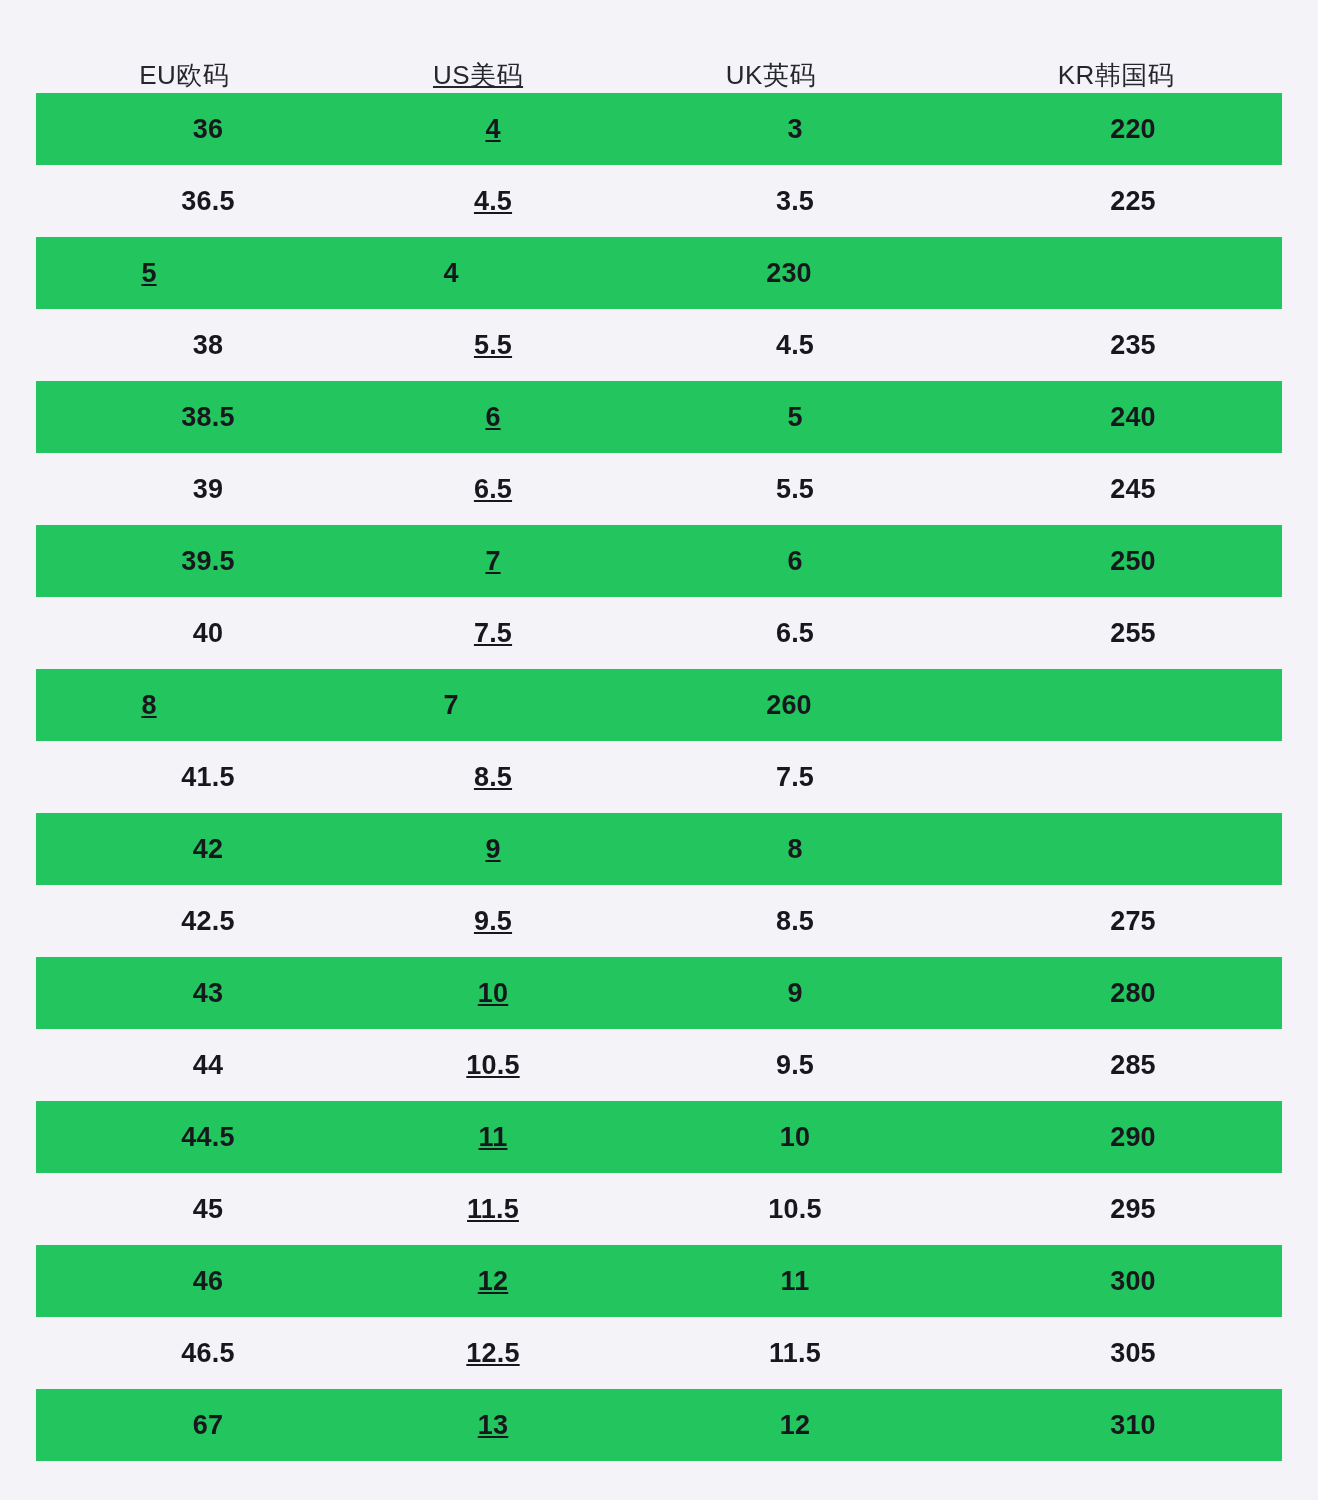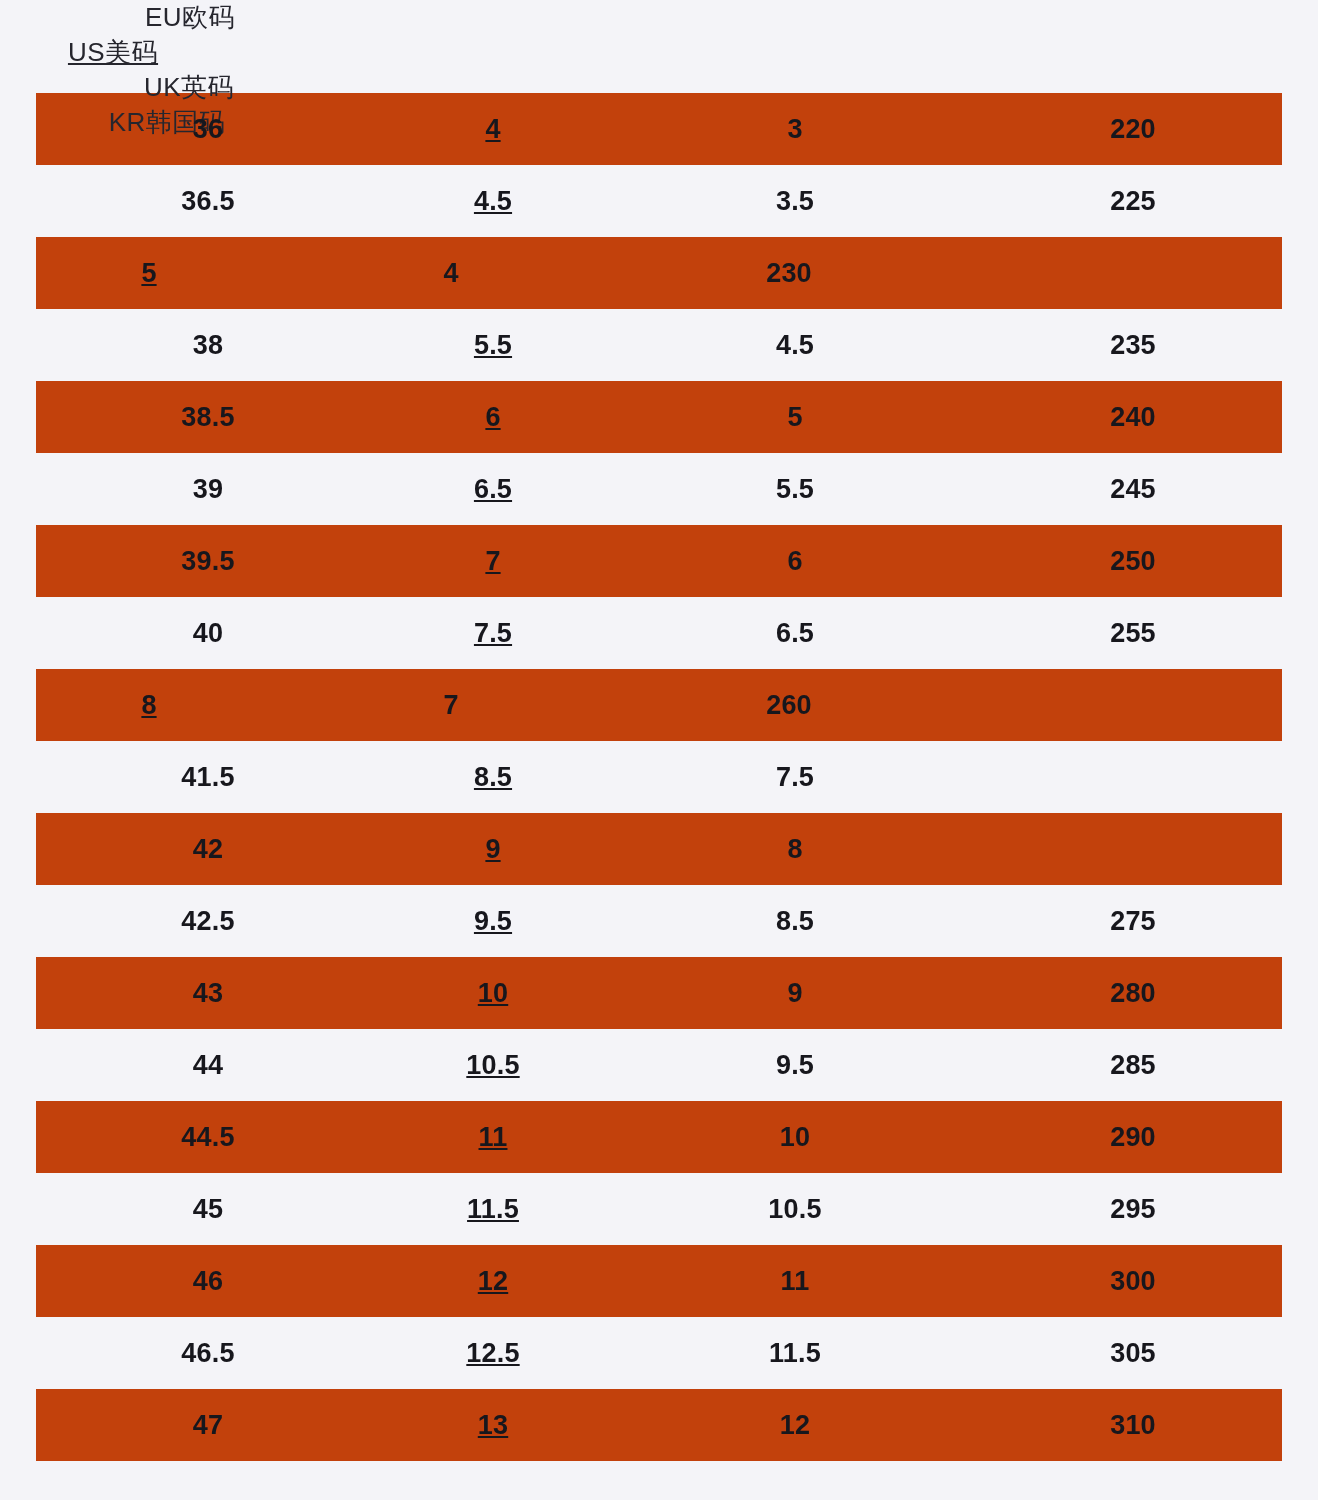--- a/index.html
+++ b/index.html
@@ -19,26 +19,25 @@
     position: relative;
     width: 1318px;
     height: 1500px;
     box-sizing: border-box;
     background: #f4f4f8;
   }
 
   
   .table-header {
     display: flex;
-    align-items: flex-start;
+    align-items: flex-end;
     height: 93px;
     width: 1278px;
     box-sizing: border-box;
     background: transparent;
-    flex-direction: column;
   }
   .header-cell {
     text-align: center;
     font-size: 26px;
     font-weight: 400;
     color: #26262e;
     letter-spacing: 0.5px;
     white-space: nowrap;
   }
 
@@ -49,21 +48,21 @@
   .table-row {
     display: flex;
     align-items: center;
     height: 72px;
     width: 1246px;
     margin: 0 auto;
     box-sizing: border-box;
     background: transparent;
   }
   .table-row.alt {
-    background: #c2410c;
+    background: #22c55e;
   }
   .cell {
     text-align: center;
     font-size: 27px;
     font-weight: 700;
     color: #17171d;
     white-space: nowrap;
     letter-spacing: 0.2px;
   }
 
@@ -195,21 +194,21 @@
         <div class="cell col-2">11</div>
         <div class="cell col-3">300</div>
       </div>
       <div class="table-row">
         <div class="cell col-0">46.5</div>
         <div class="cell col-1">12.5</div>
         <div class="cell col-2">11.5</div>
         <div class="cell col-3">305</div>
       </div>
       <div class="table-row alt">
-        <div class="cell col-0">47</div>
+        <div class="cell col-0">67</div>
         <div class="cell col-1">13</div>
         <div class="cell col-2">12</div>
         <div class="cell col-3">310</div>
       </div>
     </div>
 
   <div class="table-footer"></div>
 </div>
 
 </body></html>

